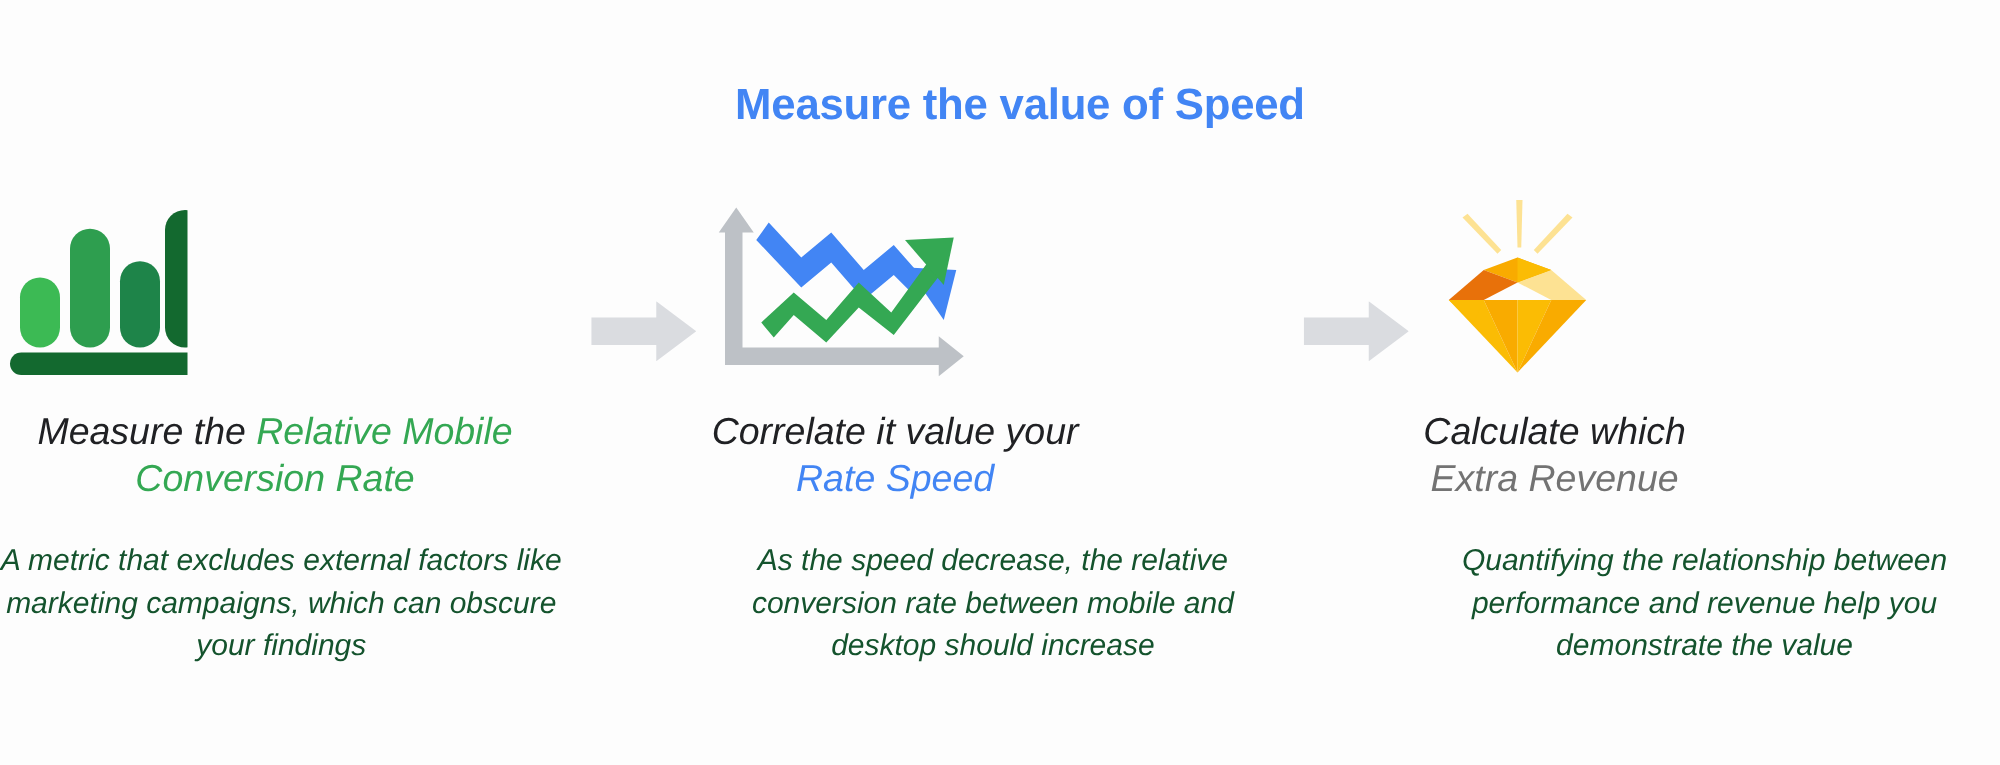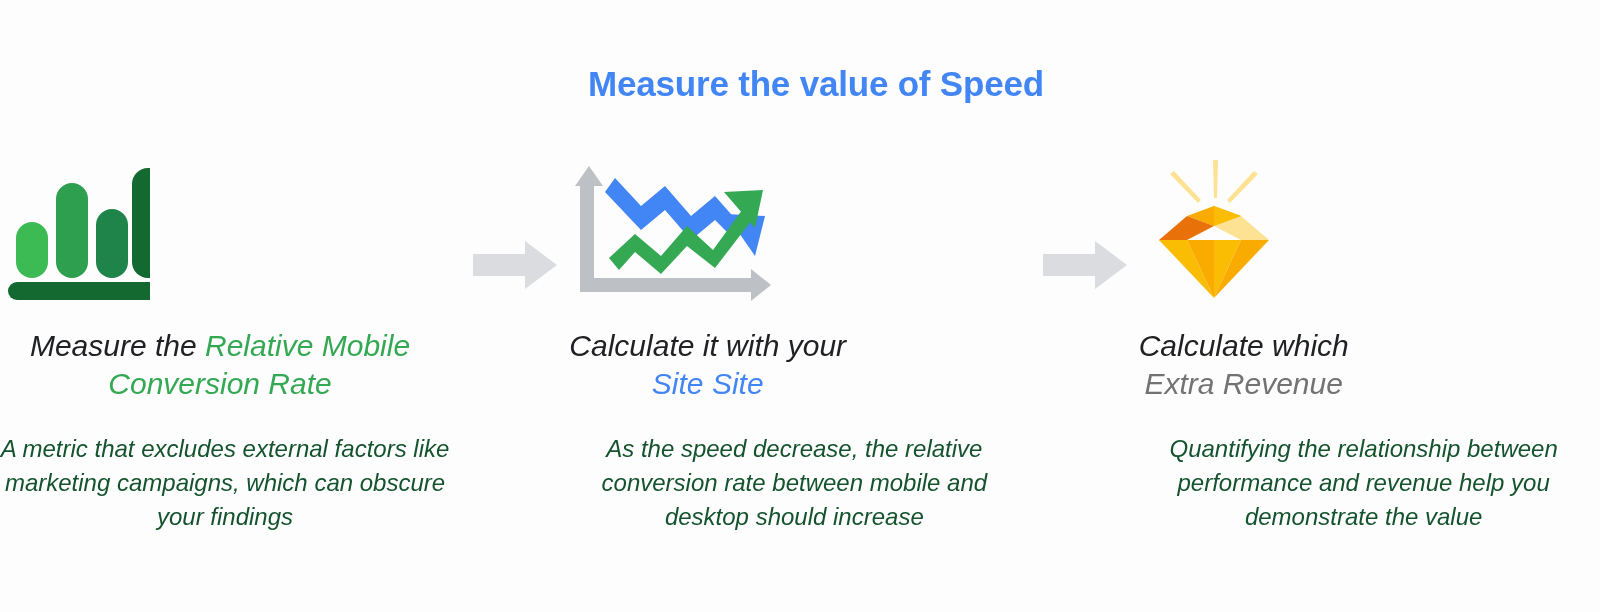--- a/index.html
+++ b/index.html
@@ -142,22 +142,22 @@
                    L166 82 L146 62 L122 82 L96 52 L72 72 L36 34 Z" fill="#4285f4"></path>
           <path d="M157 56 L196 58 L186 98 Z" fill="#4285f4"></path>
 
           <path d="M40 100 L66 76 L92 98 L118 68 L144 92 L176 48
                    L186 58 L146 110 L118 88 L92 116 L66 94 L50 112 Z" fill="#34a853"></path>
           <path d="M155 34 L194 32 L186 70 Z" fill="#34a853"></path>
         </svg>
       </div>
 
       <div class="heading">
-        <span>Calculate it with your</span><br>
-        <span class="accent-blue">Site Site</span>
+        <span>Correlate it value your</span><br>
+        <span class="accent-blue">Rate Speed</span>
       </div>
 
       <div class="body-text">As the speed decrease, the relative conversion rate between mobile and desktop should increase</div>
     </div>
 
     <div class="connector">
       <svg width="84" height="48" viewBox="0 0 84 48">
         <path d="M0 13 H52 V0 L84 24 L52 48 V35 H0 Z" fill="#dadce0"></path>
       </svg>
     </div>

